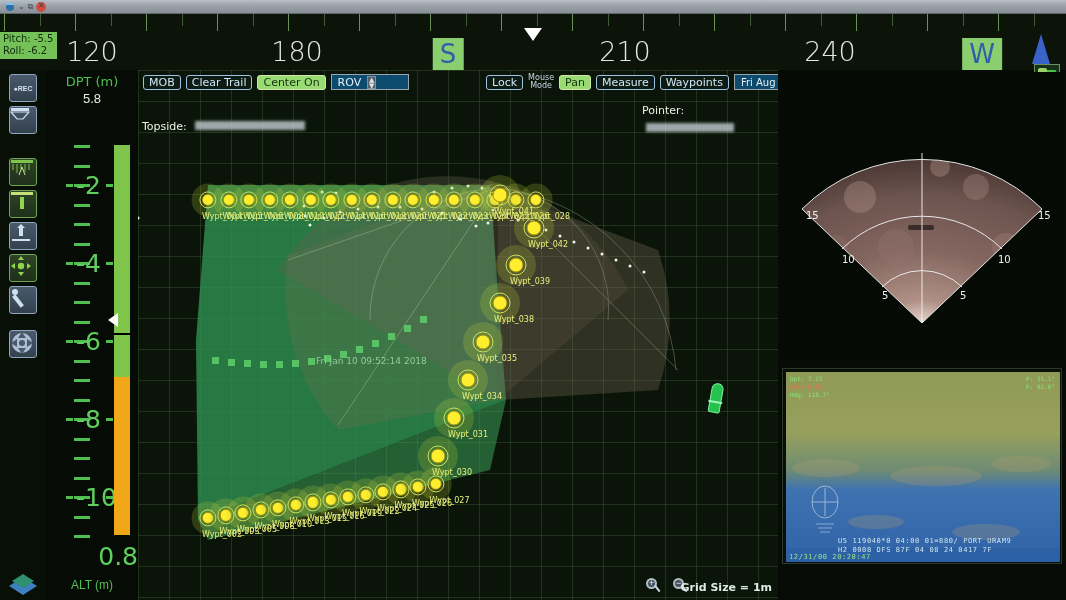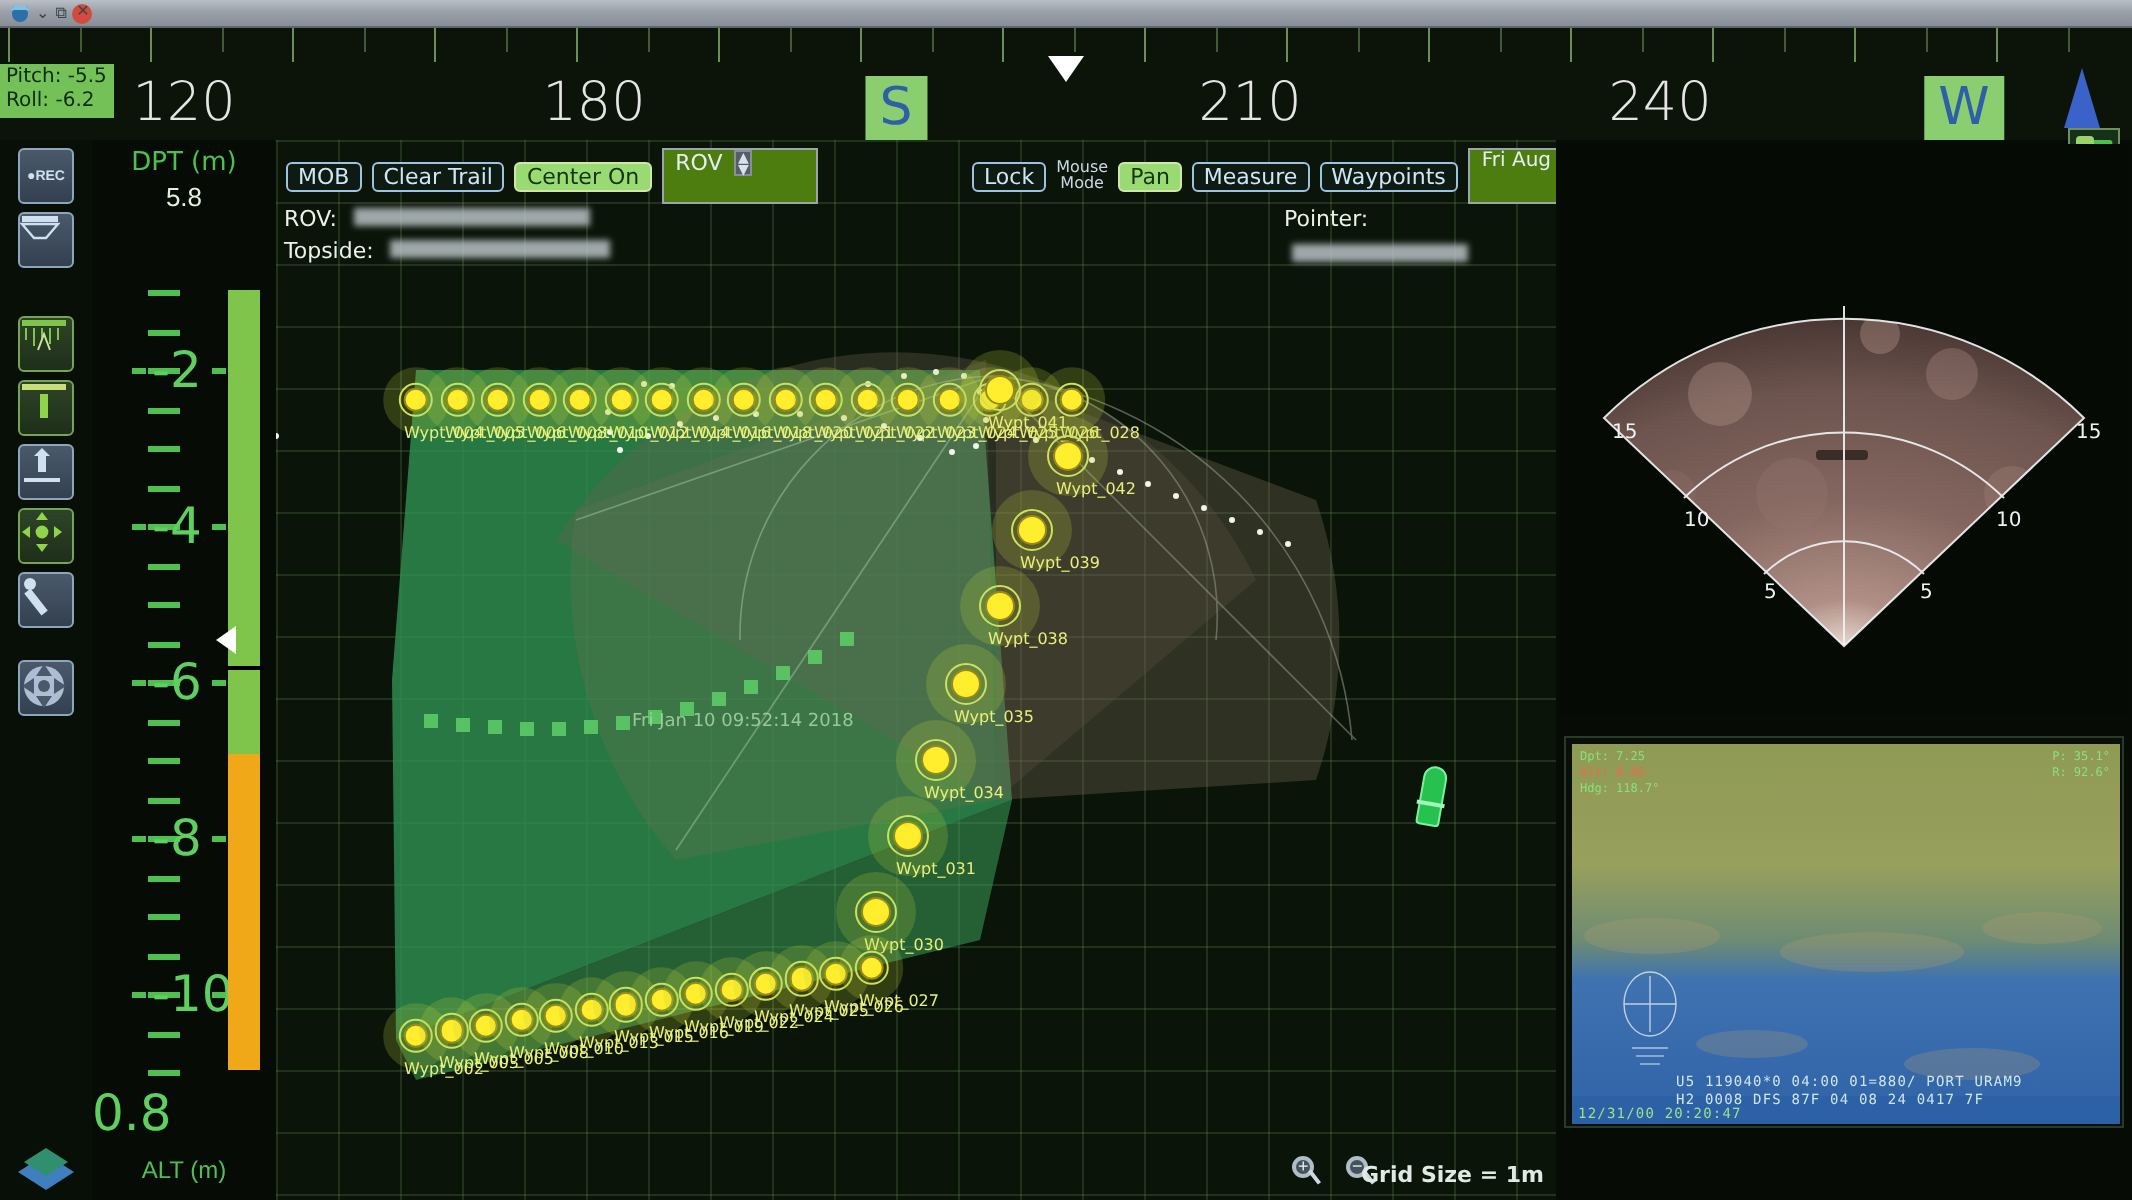--- a/index.html
+++ b/index.html
@@ -98,21 +98,21 @@
   #bottomdiamond .d1{position:absolute;left:0;top:3px;width:28px;height:18px;background:#3f7fbf;
     clip-path:polygon(50% 0,100% 50%,50% 100%,0 50%);}
   #bottomdiamond .d2{position:absolute;left:3px;top:0px;width:22px;height:14px;background:#2f8f6f;
     clip-path:polygon(50% 0,100% 50%,50% 100%,0 50%);}
 
   
   #gauge { position:absolute; left:46px; top:70px; width:92px; height:530px; }
   #gauge .lbl { text-align:center; color:#4fbf4f; font-size:13px; font-family:"DejaVu Sans", sans-serif; }
   #gauge .dpt-sm { text-align:center; color:#e4efe0; font-size:13px; margin-top:2px; }
   #gauge .dpt-big { text-align:center; color:#5fcf5f; font-size:25px; margin-top:-1px; font-family:"DejaVu Sans", sans-serif; }
-  #gauge .alt-big { text-align:left; color:#5fcf5f; font-size:25px; font-family:"DejaVu Sans", sans-serif; }
+  #gauge .alt-big { text-align:right; color:#5fcf5f; font-size:25px; font-family:"DejaVu Sans", sans-serif; }
   #gauge .alt-lbl { text-align:center; color:#4fbf4f; font-size:12px; margin-top:2px; }
 
   #scale { position:absolute; left:0; top:75px; width:92px; height:390px; }
   #scale .sm { position:absolute; left:28px; width:16px; height:3px; background:#4fbf4f; }
   #scale .bg-l { position:absolute; left:20px; width:7px; height:3px; background:#4fbf4f; }
   #scale .bg-r { position:absolute; left:60px; width:7px; height:3px; background:#4fbf4f; }
   #scale .num { position:absolute; left:30px; transform:translateY(-50%); color:#5fcf5f;
                 font-size:25px; font-family:"DejaVu Sans", sans-serif; }
   #bar { position:absolute; left:68px; top:75px; width:16px; height:390px; }
   #bar .seg { position:absolute; left:0; width:16px; }
@@ -132,22 +132,22 @@
     background-size:31px 31px;
   }
   .tbtn {
     display:inline-flex; align-items:center; justify-content:center;
     height:15px; padding:0 5px; border-radius:3px; font-size:11px;
     background:#0e1b12; border:1px solid #9fc2e0; color:#cfe6f7;
     font-family:"DejaVu Sans", sans-serif; white-space:nowrap;
   }
   .tbtn.on { background:#9ada72; border-color:#cfe8a8; color:#14340f; }
   .tsel {
-    display:inline-flex; height:28px; padding:0 2px 0 6px;
-    border:1px solid #9aa4ac; background:#4d7c0f; color:#e6edf3; font-size:11px;
+    display:inline-flex; align-items:center; height:16px; padding:0 2px 0 6px;
+    border:1px solid #9aa4ac; background:#0c4a6e; color:#e6edf3; font-size:11px;
     font-family:"DejaVu Sans", sans-serif; white-space:nowrap;
   }
   .tsel .spin { margin-left:6px; width:9px; height:13px; background:#555e66;
                 border:1px solid #87909a; color:#d9e2ea; font-size:7px; line-height:6px; text-align:center; }
   .mmlbl { font-size:8px; color:#c9d6e3; line-height:8px; text-align:center; font-family:"DejaVu Sans", sans-serif; }
 
   .infolbl { color:#eaf2e6; font-size:11px; font-family:"DejaVu Sans", sans-serif; }
   .redact { display:inline-block; height:9px; background:#b9c2c6; vertical-align:middle;
             filter:blur(1.6px); opacity:.85; }
 
@@ -720,24 +720,20 @@
       </div>
       <div class="tbtn on">Pan</div>
       <div class="tbtn">Measure</div>
       <div class="tbtn">Waypoints</div>
       <div class="tsel" style="width:118px">
         <span style="font-size:10px">Fri Aug 10 09:52:14 20</span>
 
       </div>
     </div>
 
-    <div style="position:absolute; left:4px; top:30px;">
-      <span class="infolbl">ROV:</span>
-      <span class="redact" style="width:118px; margin-left:4px"></span>
-    </div>
     <div style="position:absolute; left:504px; top:30px;">
       <span class="infolbl">Pointer:</span>
       <span class="redact" style="width:88px; margin-left:4px"></span>
     </div>
     <div style="position:absolute; left:4px; top:46px;">
       <span class="infolbl">Topside:</span>
       <span class="redact" style="width:110px; margin-left:4px"></span>
     </div>
 
     <div class="magn" style="left:508px">

